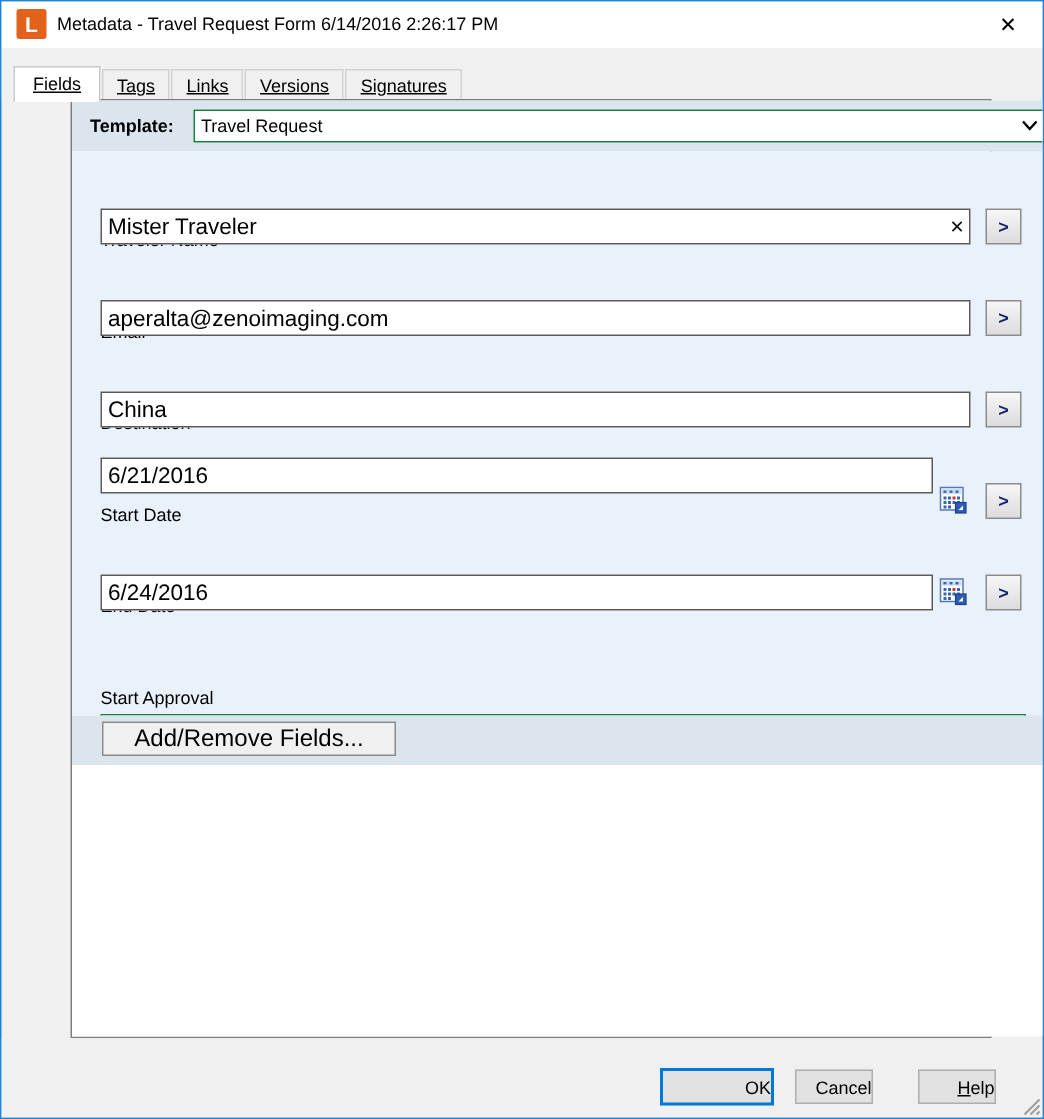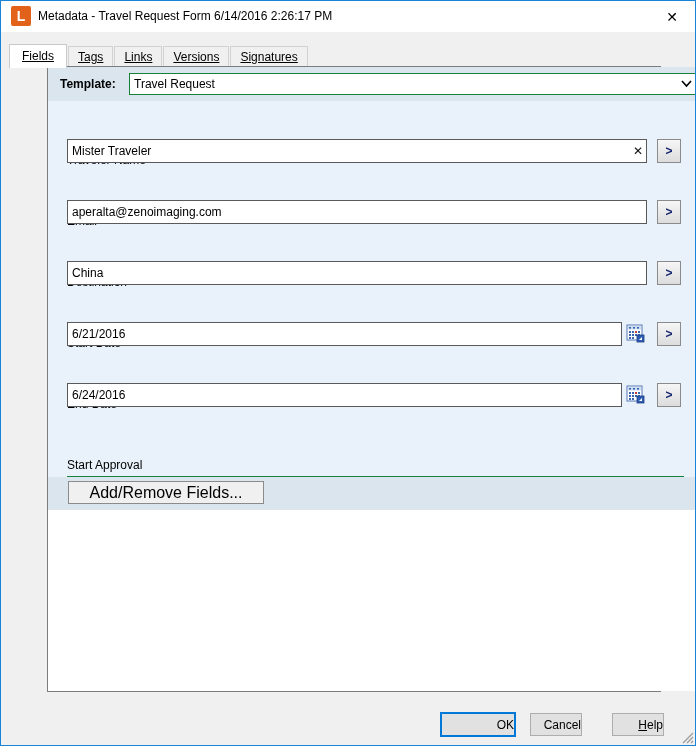--- a/index.html
+++ b/index.html
@@ -53,21 +53,21 @@
   }
   .combo .chev { position: absolute; right: 6px; top: 50%; margin-top: -4px; }
   .template-combo { left: 81px; top: 6px; width: 570px; height: 22px; }
 
   .fields-area { position: absolute; left: 0; top: 34px; width: 674px; height: 376px; background: #e9f2fa; }
 
   .field-label { position: absolute; left: 19px; white-space: nowrap; }
   .txt {
     position: absolute; left: 19px; width: 580px; height: 24px;
     border: 1px solid #5a5a5a; background: #fff; padding: 0 4px;
-    font-family: "Liberation Sans", "DejaVu Sans", sans-serif; font-size: 12px; color: #000;
+    font-family: "Liberation Sans", "DejaVu Sans", sans-serif; font-size: 15px; color: #000;
   }
   .txt.short { width: 555px; }
   .clear-x {
     position: absolute; left: 582px; width: 16px; height: 24px;
     text-align: center; line-height: 24px; font-weight: 600; font-size: 12px; color: #111;
     cursor: default; z-index: 2;
   }
   .expand-btn {
     position: absolute; left: 609px; width: 24px; height: 24px;
     background: linear-gradient(#f6f6f6, #dcdcdc); border: 1px solid #8b8b8b;
@@ -143,21 +143,21 @@
 
     <span class="field-label" style="top:147px">Email</span>
     <input class="txt" style="top: 133px;" value="aperalta@zenoimaging.com">
     <button class="expand-btn" style="top:133px">&gt;</button>
 
     <span class="field-label" style="top:208px">Destination</span>
     <input class="txt" style="top: 194px;" value="China">
     <button class="expand-btn" style="top:194px">&gt;</button>
 
     <span class="field-label" style="top:269px">Start Date</span>
-    <input class="txt short" style="top: 255px;" value="6/21/2016">
+    <input class="txt short" style="top: 238px;" value="6/21/2016">
     <button class="cal-btn" style="top:257px">
       <svg width="19" height="19" viewBox="0 0 19 19">
         <rect x="1" y="1" width="15" height="15" fill="#fff" stroke="#5577b5" stroke-width="1"></rect>
         <rect x="2" y="2" width="13" height="3.5" fill="#cdddf2"></rect>
         <g fill="#3a66b0">
           <rect x="3" y="3" width="2" height="1.6"></rect>
             <rect x="7" y="3" width="2" height="1.6"></rect>
             <rect x="11" y="3" width="2" height="1.6"></rect>
           <rect x="3" y="7" width="2" height="2"></rect>
             <rect x="6" y="7" width="2" height="2"></rect>

